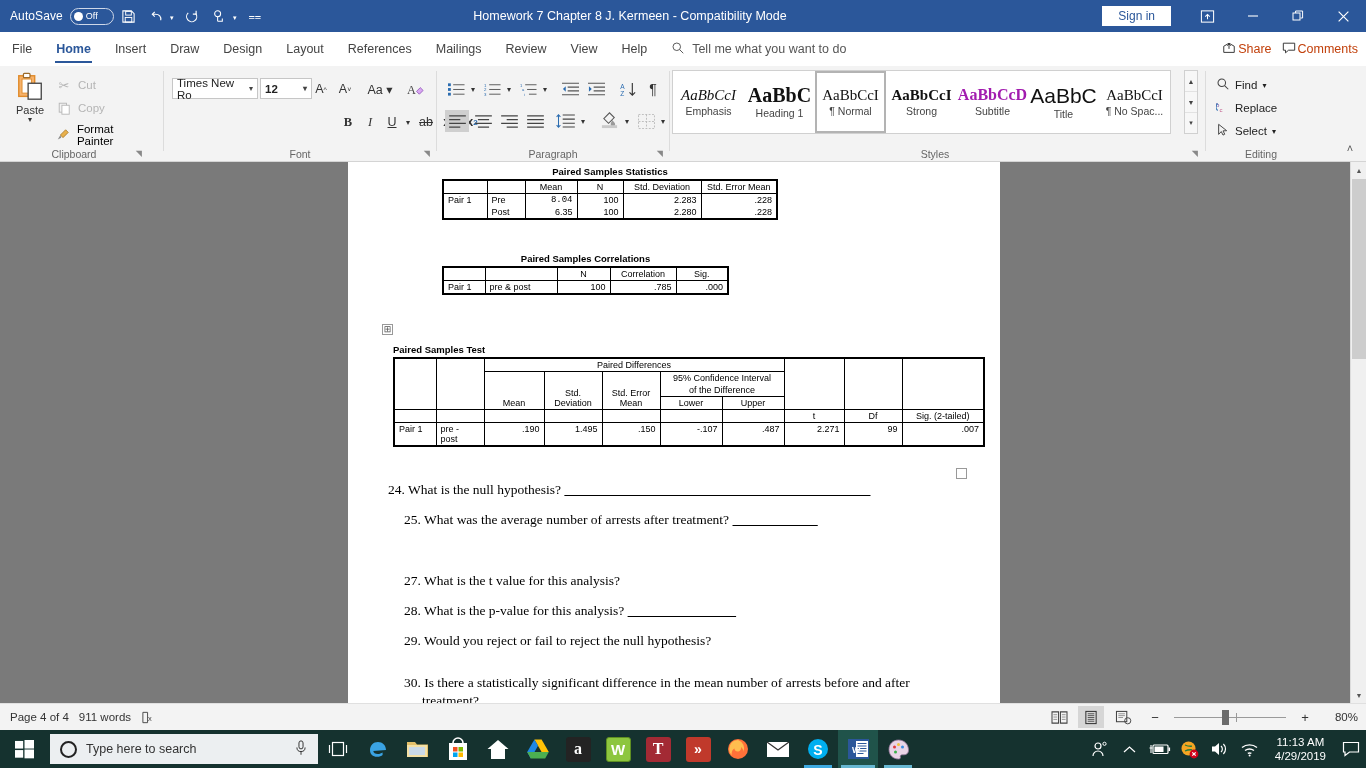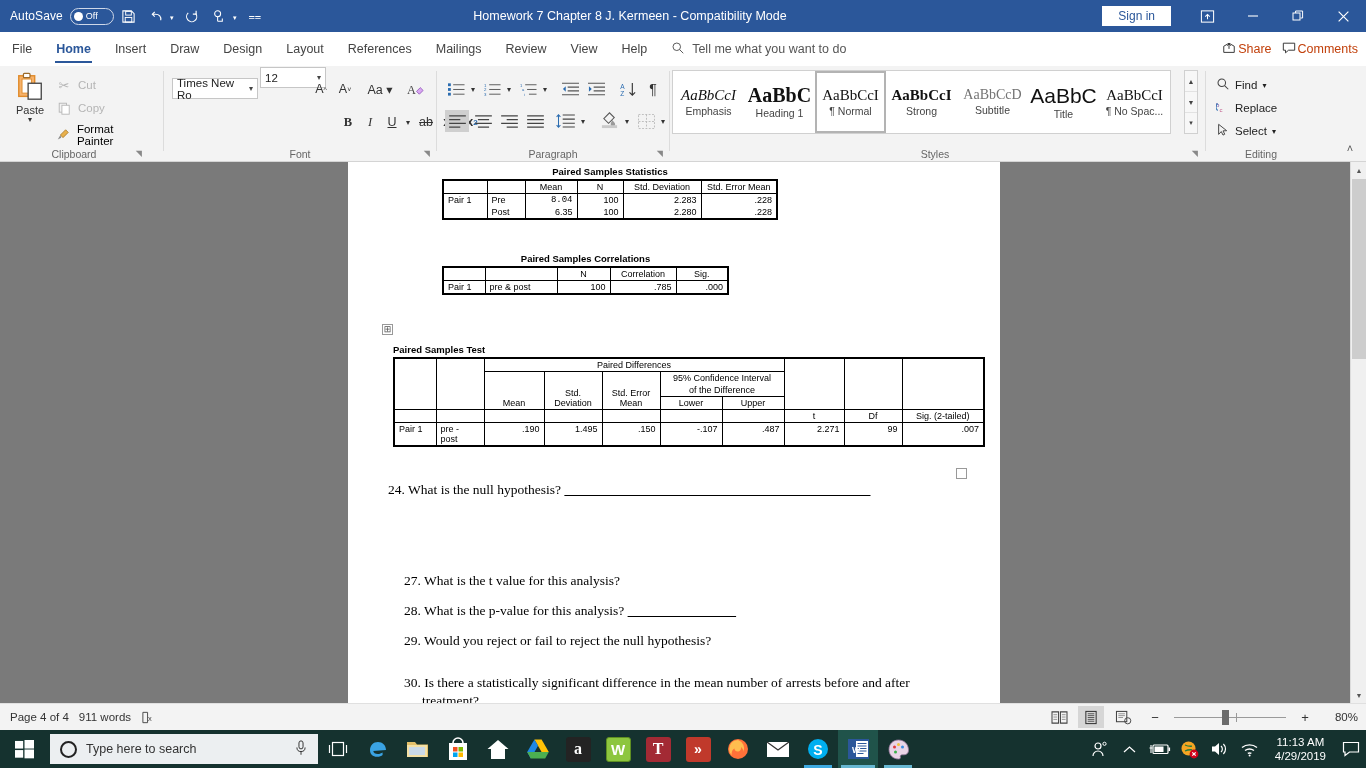--- a/index.html
+++ b/index.html
@@ -414,21 +414,21 @@
       <div class="grp-label">Clipboard</div>
       <div class="dlg" style="right:6px;">◥</div>
     </div>
     <div class="grp-sep" style="left:163px;"></div>
 
     <div class="grp" style="left:164px; width:272px;">
       <div class="fontbox" style="left:8px; top:12px; width:86px;">
         <span>Times New Ro</span>
         <span class="cv">▾</span>
       </div>
-      <div class="fontbox" style="left:96px; top:1px; width:66px;">
+      <div class="fontbox" style="left:96px; top:12px; width:52px;font-weight:bold;">
         <span>12</span>
         <span class="cv">▾</span>
       </div>
       <div class="ic-btn" style="left:146px; top:12px; width:22px;">A<sup style="font-size:7px;">^</sup></div>
       <div class="ic-btn" style="left:170px; top:12px; width:22px;">A<sub style="font-size:7px;">˅</sub></div>
       <div class="ic-btn" style="left:200px; top:12px; width:32px;">Aa ▾</div>
       <div class="ic-btn" style="left:240px; top:12px; width:24px;">
         <svg width="19" height="17" viewBox="0 0 20 18">
             <text x="0" y="14" font-size="13" font-family="Liberation Serif, serif" fill="#444">A</text>
             <path d="M10 11l4-4 3 3-4 4z" fill="#d9a7f2" stroke="#8a4fb5" stroke-width=".8"></path>
@@ -570,21 +570,21 @@
         </div>
         <div class="style-cell sel">
           <span class="style-prev" style="font-size:15px;">AaBbCcI</span>
           <span class="style-name">¶ Normal</span>
         </div>
         <div class="style-cell">
           <span class="style-prev" style="font-weight:bold; font-size:15px;">AaBbCcI</span>
           <span class="style-name">Strong</span>
         </div>
         <div class="style-cell">
-          <span class="style-prev" style="font-size:14px; color:#737373;">AaBbCcD</span>
+          <span class="style-prev" style="font-size:16px; color:#a21caf;font-weight:bold;">AaBbCcD</span>
           <span class="style-name">Subtitle</span>
         </div>
         <div class="style-cell">
           <span class="style-prev" style="font-size:21px; font-family:'Liberation Sans',sans-serif;">AaBbC</span>
           <span class="style-name">Title</span>
         </div>
         <div class="style-cell">
           <span class="style-prev" style="font-size:15px;">AaBbCcI</span>
           <span class="style-name">¶ No Spac...</span>
         </div>
@@ -755,20 +755,25 @@
           </table>
       </div>
 
       <div class="anchor-sq" style="left:608px; top:306px;"></div>
 
       <div class="qline" style="position:absolute; left:40px; top:320px;">
         <span>24.</span>
         <span>What is the null hypothesis?</span>
         <span class="blank">&nbsp;&nbsp;&nbsp;&nbsp;&nbsp;&nbsp;&nbsp;&nbsp;&nbsp;&nbsp;&nbsp;&nbsp;&nbsp;&nbsp;&nbsp;&nbsp;&nbsp;&nbsp;&nbsp;&nbsp;&nbsp;&nbsp;&nbsp;&nbsp;&nbsp;&nbsp;&nbsp;&nbsp;&nbsp;&nbsp;&nbsp;&nbsp;&nbsp;&nbsp;&nbsp;&nbsp;&nbsp;&nbsp;&nbsp;&nbsp;&nbsp;&nbsp;&nbsp;&nbsp;&nbsp;&nbsp;&nbsp;&nbsp;&nbsp;&nbsp;&nbsp;&nbsp;&nbsp;&nbsp;&nbsp;&nbsp;&nbsp;&nbsp;&nbsp;&nbsp;&nbsp;&nbsp;&nbsp;&nbsp;&nbsp;&nbsp;&nbsp;&nbsp;&nbsp;&nbsp;&nbsp;&nbsp;&nbsp;&nbsp;&nbsp;&nbsp;&nbsp;&nbsp;&nbsp;</span>
       </div>
+      <div class="qline" style="position:absolute; left:56px; top:350px;">
+        <span>25.</span>
+        <span>What was the average number of arrests after treatment?</span>
+        <span class="blank">&nbsp;&nbsp;&nbsp;&nbsp;&nbsp;&nbsp;&nbsp;&nbsp;&nbsp;&nbsp;&nbsp;&nbsp;&nbsp;&nbsp;&nbsp;&nbsp;&nbsp;&nbsp;&nbsp;&nbsp;&nbsp;&nbsp;</span>
+      </div>
       <div class="qline" style="position:absolute; left:56px; top:411px;">
         <span>27.</span>
         <span>What is the t value for this analysis?</span>
       </div>
       <div class="qline" style="position:absolute; left:56px; top:441px;">
         <span>28.</span>
         <span>What is the p-value for this analysis?</span>
         <span class="blank">&nbsp;&nbsp;&nbsp;&nbsp;&nbsp;&nbsp;&nbsp;&nbsp;&nbsp;&nbsp;&nbsp;&nbsp;&nbsp;&nbsp;&nbsp;&nbsp;&nbsp;&nbsp;&nbsp;&nbsp;&nbsp;&nbsp;&nbsp;&nbsp;&nbsp;&nbsp;&nbsp;&nbsp;</span>
       </div>
       <div class="qline" style="position:absolute; left:56px; top:471px;">

